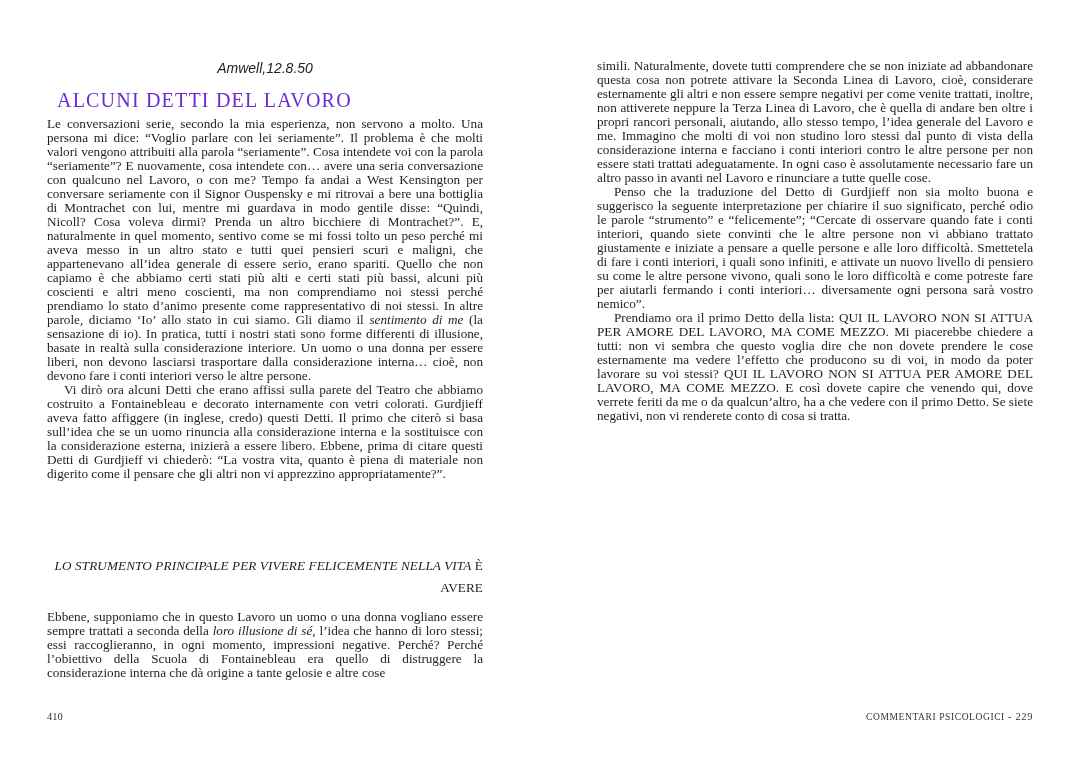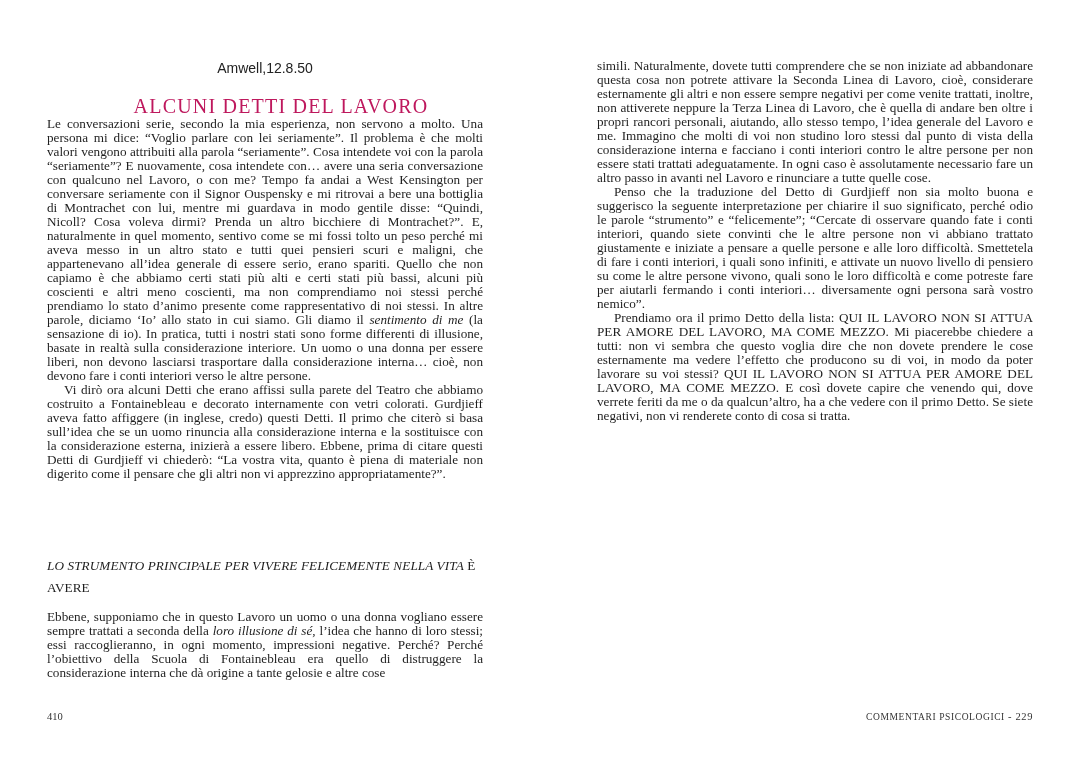--- a/index.html
+++ b/index.html
@@ -2,30 +2,30 @@
 <html><head>
 <meta charset="utf-8">
 <style>
   html, body { margin: 0; padding: 0; background: #ffffff; }
   body { width: 1080px; height: 762px; position: relative; overflow: hidden;
          font-family: "Liberation Serif", "DejaVu Serif", serif; color: #1e1e1e; }
   .page { position: absolute; top: 0; height: 762px; }
   .page-left { left: 47px; width: 436px; }
   .page-right { left: 597px; width: 436px; }
   .dateline { position: absolute; top: 60px; left: 0; width: 100%; text-align: center;
-              font-family: "Liberation Sans", "DejaVu Sans", sans-serif; 
+              font-family: "Liberation Sans", "DejaVu Sans", sans-serif; font-style: italic;
               font-size: 14px; color: #222; }
-  .title { position: absolute; top: 79px; left: 0; width: 100%; text-align: center;
+  .title { position: absolute; top: 79px; left: 0; width: 100%; text-align: left;
            font-family: "Liberation Serif", serif; font-size: 20px; letter-spacing: 1.2px;
-           color: #be185d; font-weight: normal; margin: 16px; }
+           color: #6d28d9; font-weight: normal; margin: 10px; }
   .body { position: absolute; left: 0; width: 100%; font-size: 13.2px; line-height: 14px;
           text-align: justify; }
   .body p { margin: 0; }
   .body p.indent { text-indent: 17px; }
-  .quote { position: absolute; left: 0; width: 100%; top: 555px; text-align: left;
+  .quote { position: absolute; left: 0; width: 100%; top: 555px; text-align: right;
            font-size: 13.2px; line-height: 22px; font-style: italic; letter-spacing: 0.1px; }
   .quote .upright { font-style: normal; }
   .folio-left { position: absolute; top: 711px; left: 0; font-size: 10.5px; color: #333; }
   .folio-right { position: absolute; top: 711px; right: 0; font-size: 10.5px; color: #333;
                  letter-spacing: 0.6px; }
   .folio-right .sc { font-size: 9.5px; padding-left: 8px; }
 </style>
 </head>
 <body>
 

